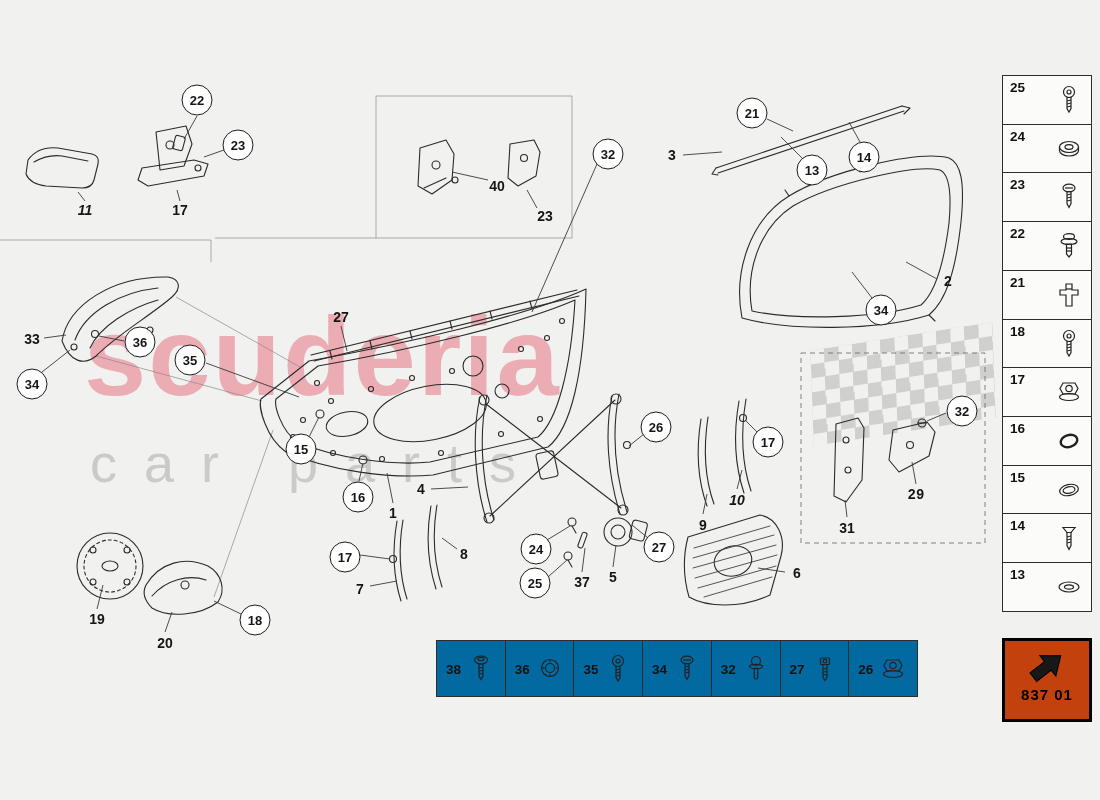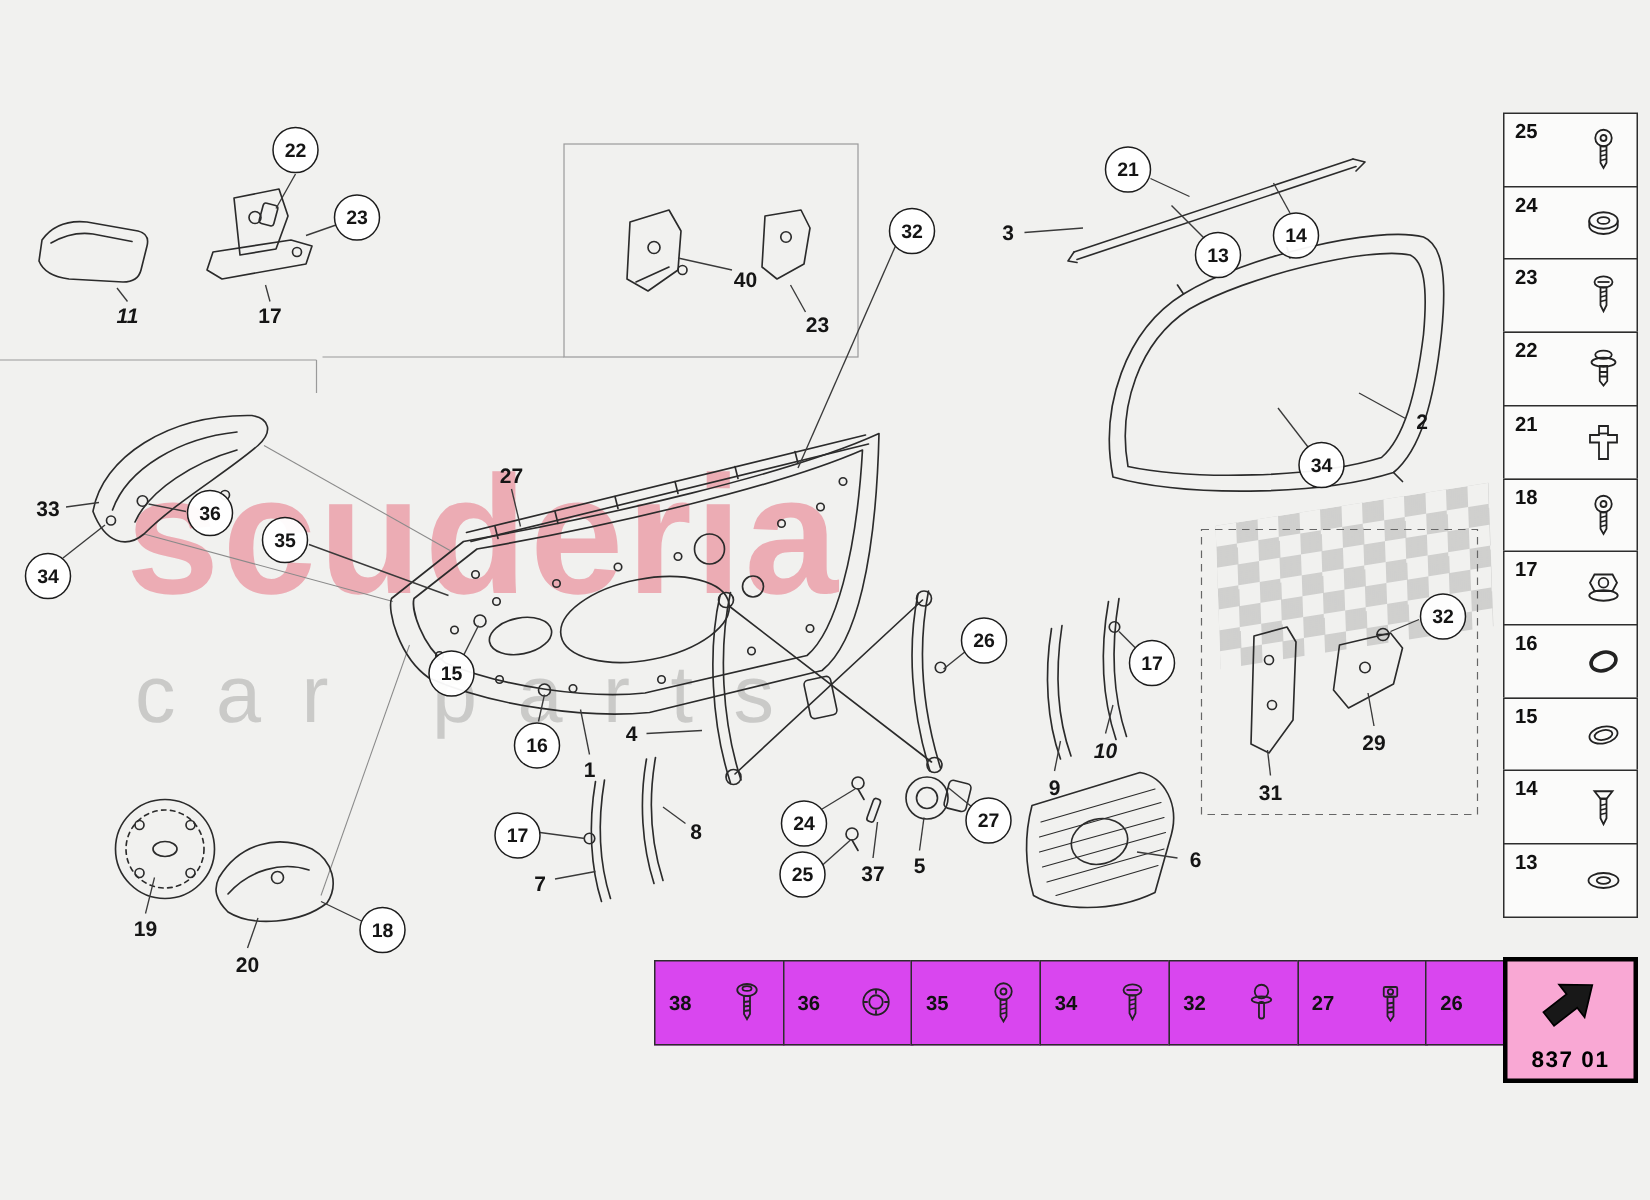--- a/index.html
+++ b/index.html
@@ -25,30 +25,30 @@
   .callout.plain{font-size:14px;}
 
   
   .side-table{position:absolute;left:1002px;top:75px;width:90px;display:flex;flex-direction:column;z-index:3;}
   .side-cell{position:relative;height:50px;background:#fbfbfa;border:1.3px solid #2d2d2d;margin-top:-1.3px;box-sizing:border-box;}
   .side-cell:first-child{margin-top:0;}
   .side-cell .cell-num{position:absolute;left:7px;top:4px;font-weight:700;font-size:13.5px;color:#111;}
   .side-cell .cell-icon{position:absolute;right:9px;top:50%;transform:translateY(-50%);width:26px;height:30px;}
 
   .bottom-table{position:absolute;left:436px;top:640px;display:flex;z-index:3;}
-  .bottom-cell{position:relative;width:87px;height:57px;background:#d946ef;border:1.3px solid #2d2d2d;margin-left:-1.3px;box-sizing:border-box;}
+  .bottom-cell{position:relative;width:70px;height:57px;background:#0369a1;border:1.3px solid #2d2d2d;margin-left:-1.3px;box-sizing:border-box;}
   .bottom-cell:first-child{margin-left:0;}
   .bottom-cell .cell-num{position:absolute;left:9px;top:50%;transform:translateY(-50%);font-weight:700;font-size:13.5px;color:#111;}
   .bottom-cell .cell-icon{position:absolute;right:11px;top:50%;transform:translateY(-50%);width:26px;height:30px;}
   .cell-icon svg{width:100%;height:100%;display:block;}
 
   
-  .footer-box{position:absolute;left:1002px;top:638px;width:90px;height:84px;background:#f9a8d4;
+  .footer-box{position:absolute;left:1002px;top:638px;width:90px;height:84px;background:#c2410c;
        border:3px solid #000;box-sizing:border-box;z-index:3;display:flex;flex-direction:column;
-       align-items:center;justify-content:space-between;padding:6px 4px 4px;}
+       align-items:center;justify-content:space-between;padding:6px 4px 16px;}
   .footer-box .code{font-weight:700;font-size:15px;color:#000;letter-spacing:1px;}
 </style>
 </head>
 <body>
 
 <div class="stage">
 
   <div class="wm1">scuderia</div>
   <div class="wm2">car parts</div>
   <div class="checker"></div>
@@ -310,21 +310,21 @@
       <div class="callout circled" style="left: 536px; top: 549px;">24</div>
       <div class="callout circled" style="left: 535px; top: 583px;">25</div>
       <div class="callout plain" style="left: 582px; top: 582px;">37</div>
       <div class="callout plain" style="left: 613px; top: 577px;">5</div>
       <div class="callout circled" style="left: 659px; top: 547px;">27</div>
       <div class="callout plain" style="left: 797px; top: 573px;">6</div>
       <div class="callout plain" style="left: 97px; top: 619px;">19</div>
       <div class="callout plain" style="left: 165px; top: 643px;">20</div>
       <div class="callout circled" style="left: 255px; top: 620px;">18</div>
       <div class="callout plain" style="left: 847px; top: 528px;">31</div>
-      <div class="callout plain" style="left: 916px; top: 495px;">29</div>
+      <div class="callout plain" style="left: 916px; top: 495px; font-family: Liberation Mono, monospace;">29</div>
       <div class="callout circled" style="left: 962px; top: 411px;">32</div>
     </div>
 
   <div class="side-table">
       <div class="side-cell">
         <span class="cell-num">25</span>
         <span class="cell-icon">
           <svg viewBox="0 0 26 30">
             <g fill="none" stroke="#222" stroke-width="1.2">
               <circle cx="13" cy="7" r="5.5"></circle>

